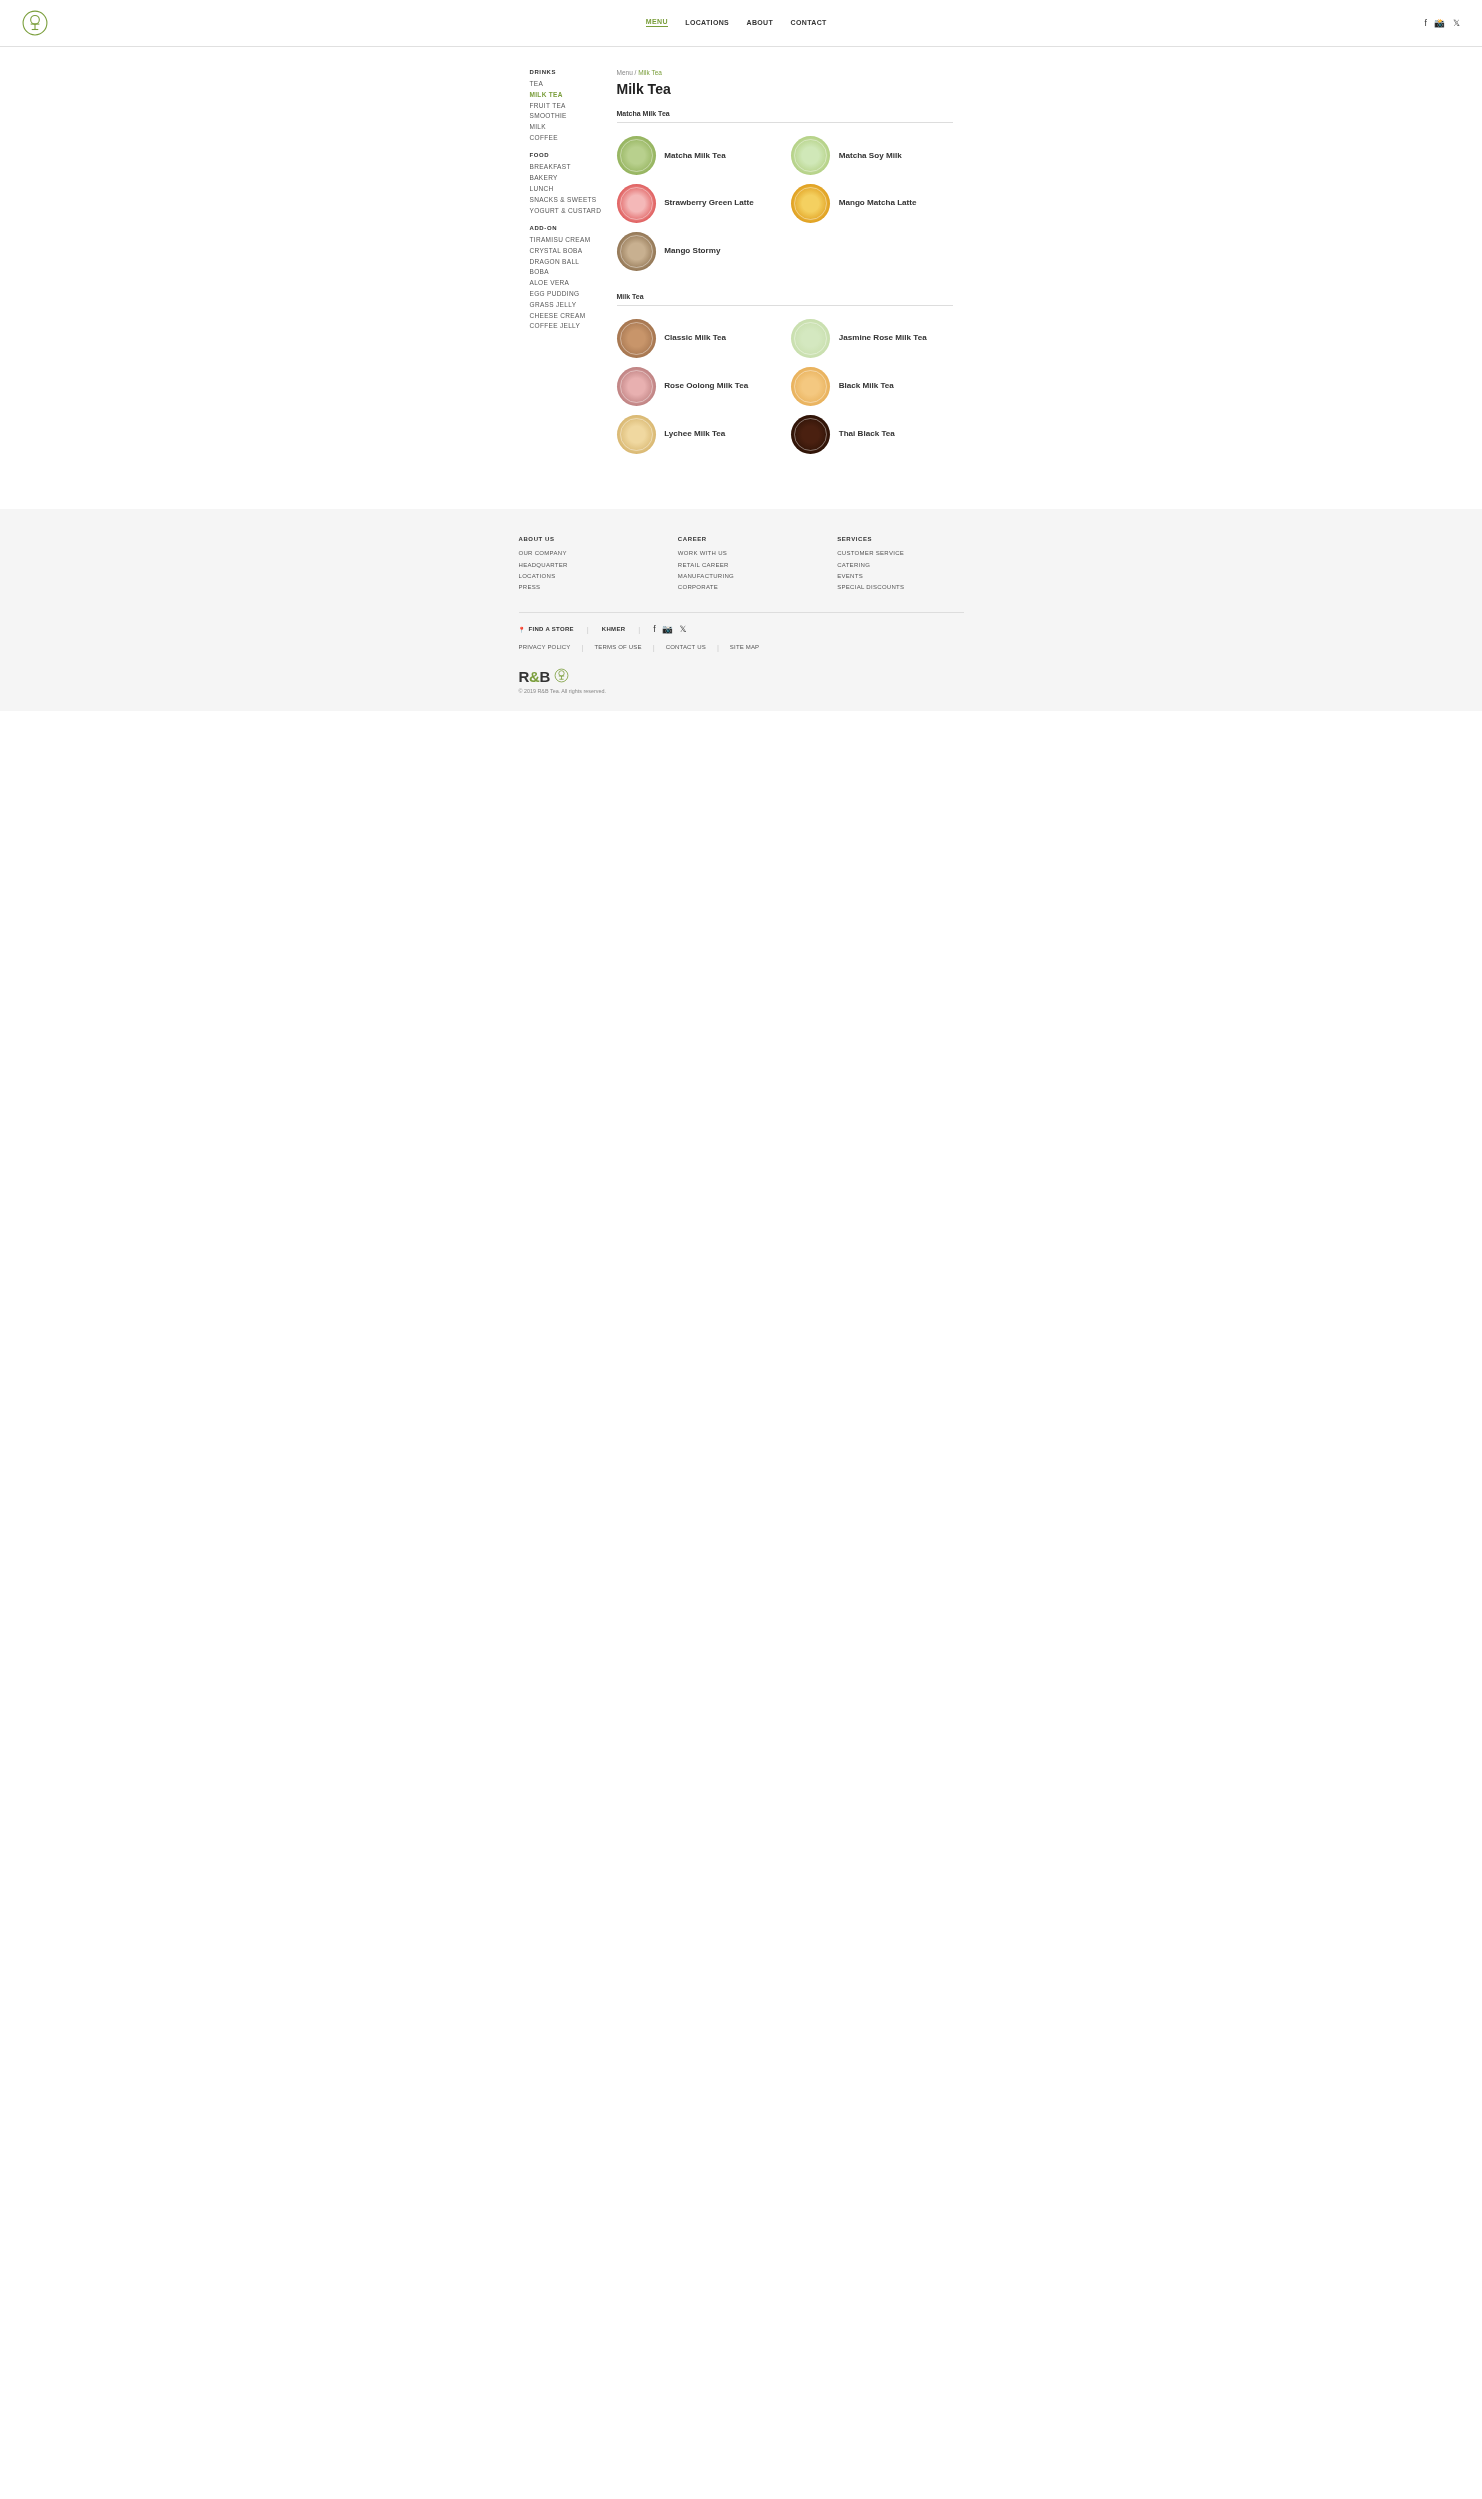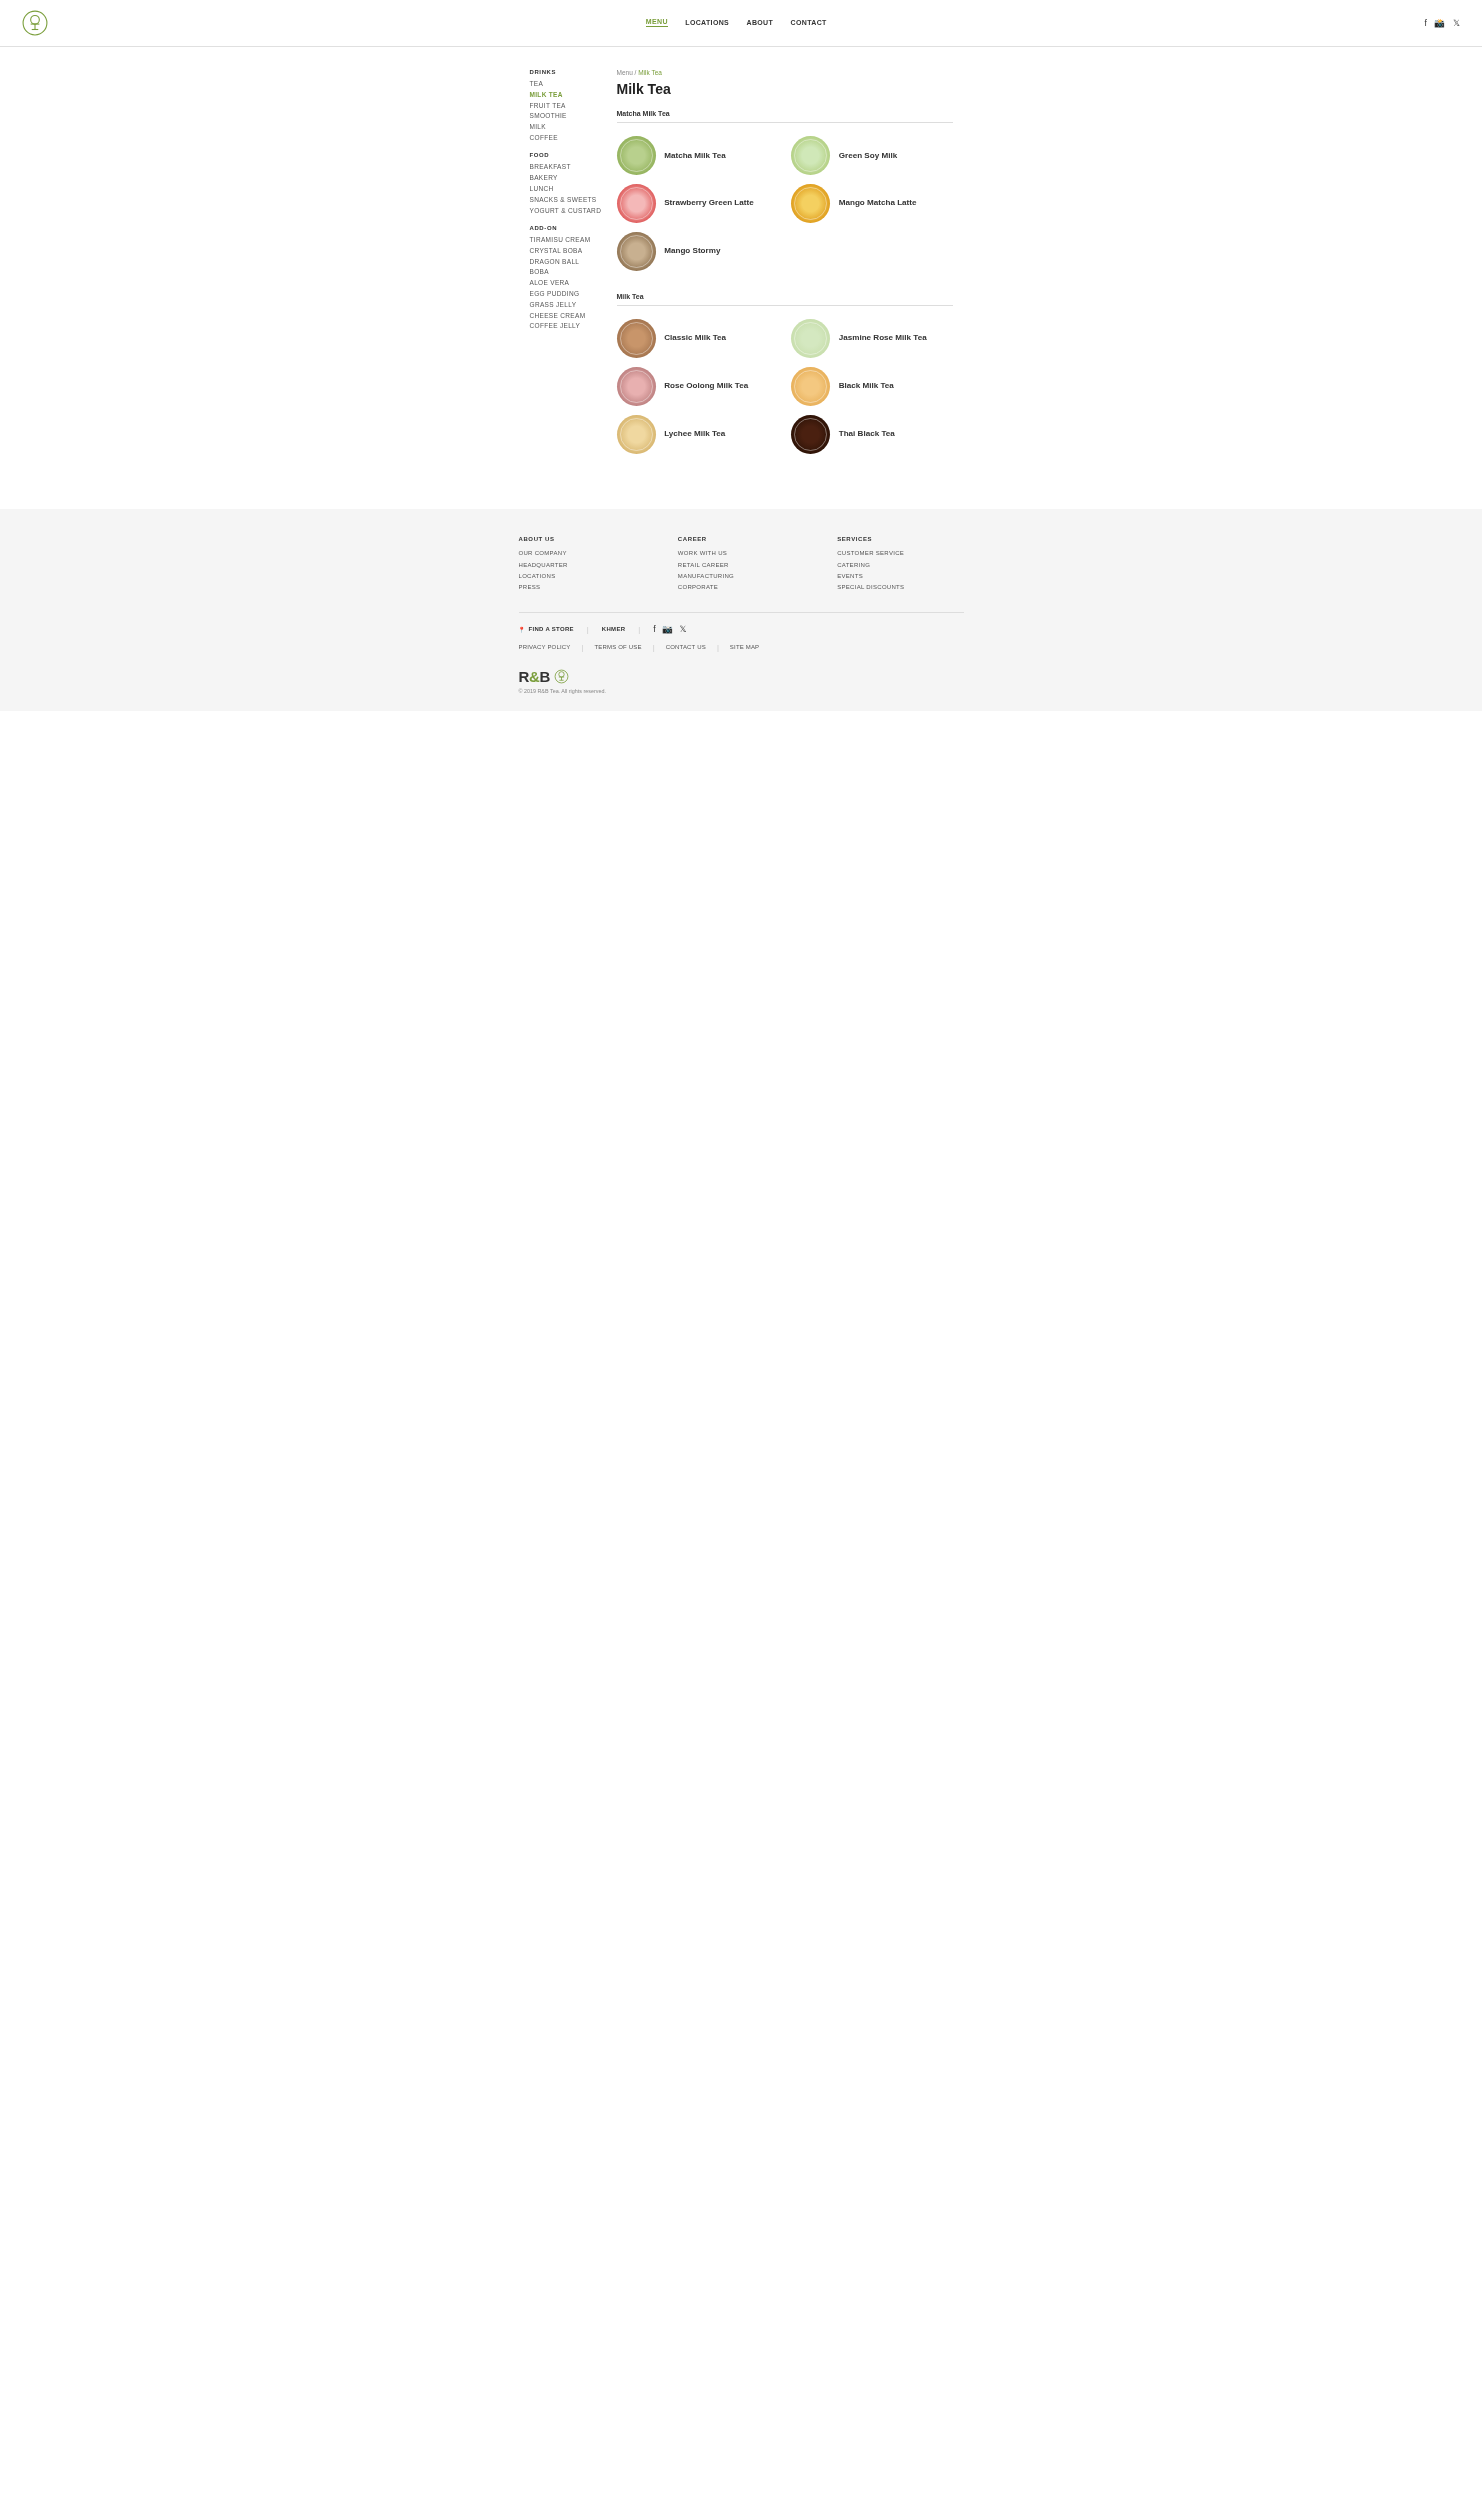--- a/index.html
+++ b/index.html
@@ -223,21 +223,20 @@
     }
     .footer-bottom-link {
       font-size: 6px;
       color: #555;
       cursor: pointer;
       text-transform: uppercase;
       letter-spacing: 0.03em;
     }
     .footer-logo-row {
       display: flex;
-      align-items: center;
       gap: 4.3px;
       margin-bottom: 3.3px;
     }
     .footer-logo-text {
       font-size: 15px;
       font-weight: 900;
       color: #333;
       letter-spacing: -0.02em;
     }
     .footer-logo-text .ampersand { color: #7a9e3b; }
@@ -338,21 +337,21 @@
       <div class="menu-item">
         <div class="item-image img-matcha-milk-tea">
           <div class="circle-deco"></div>
         </div>
         <span class="item-name">Matcha Milk Tea</span>
       </div>
       <div class="menu-item">
         <div class="item-image img-matcha-soy-milk">
           <div class="circle-deco"></div>
         </div>
-        <span class="item-name">Green Soy Milk</span>
+        <span class="item-name">Matcha Soy Milk</span>
       </div>
       <div class="menu-item">
         <div class="item-image img-strawberry-matcha">
           <div class="circle-deco"></div>
         </div>
         <span class="item-name">Strawberry Green Latte</span>
       </div>
       <div class="menu-item">
         <div class="item-image img-mango-matcha">
           <div class="circle-deco"></div>

